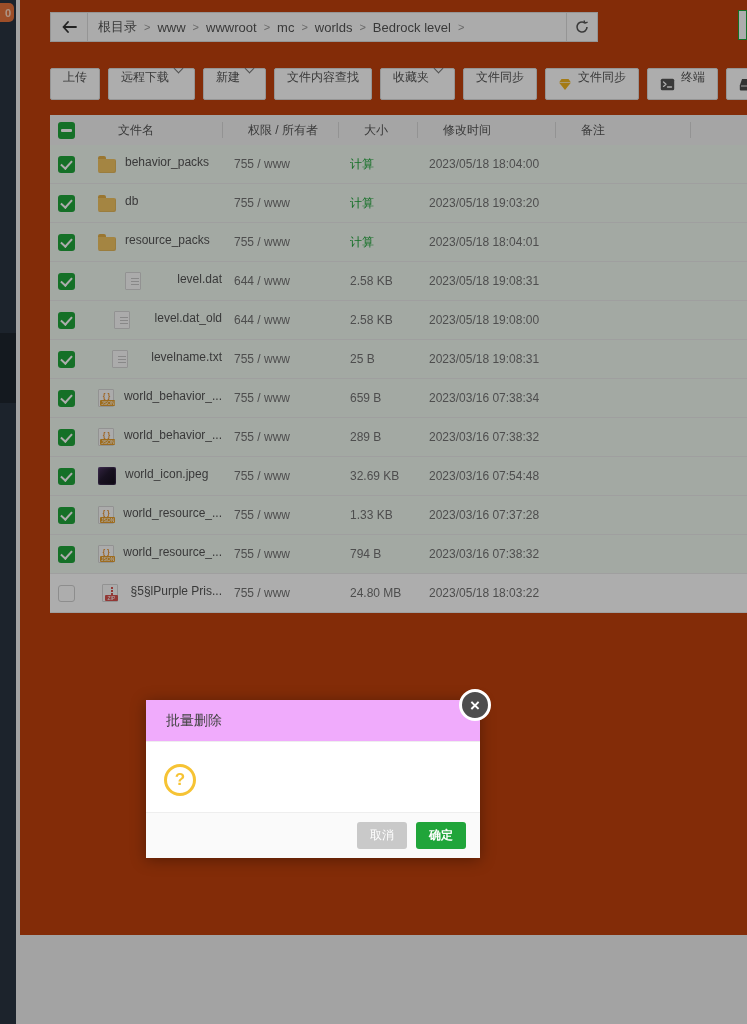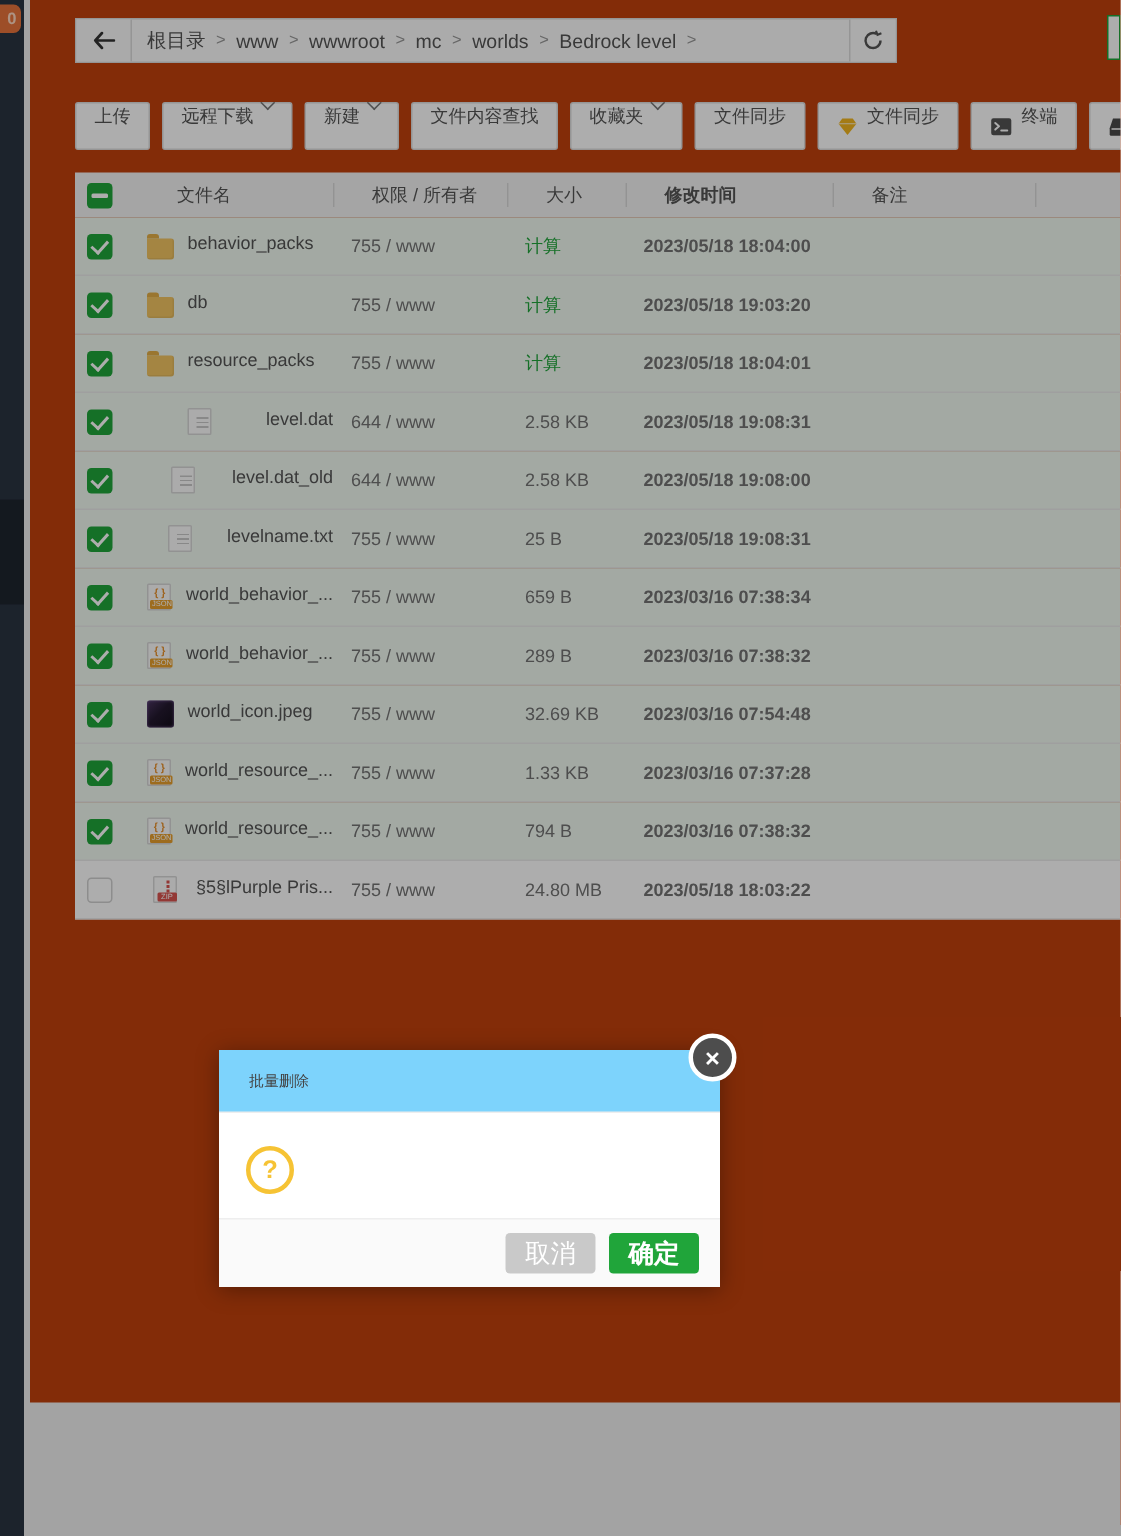--- a/index.html
+++ b/index.html
@@ -40,21 +40,21 @@
   .ticon{display:inline-flex;align-items:center;}
   
   .ftable{position:absolute;left:30px;top:115px;width:697px;font-size:12px;color:#555;}
   .thead{display:flex;align-items:center;height:30px;background:#f4f4f4;color:#555;}
   .thead .hcell{box-sizing:border-box;padding-left:25px;}
   .hd{border-left:1px solid #d9d9d9;height:16px;line-height:16px;}
   .col-sel{width:40px;display:flex;align-items:center;padding-left:8px;box-sizing:border-box;}
   .col-name{width:132px;box-sizing:border-box;}
   .col-perm{width:116px;box-sizing:border-box;}
   .col-size{width:79px;box-sizing:border-box;}
-  .col-time{width:138px;box-sizing:border-box;font-weight:bold;}
+  .col-time{width:138px;box-sizing:border-box;}
   .col-note{width:135px;box-sizing:border-box;}
   .col-extra{flex:1;box-sizing:border-box;overflow:hidden;}
   .row{display:flex;align-items:center;height:38px;border-bottom:1px solid #ebebeb;background:#fff;}
   .row.sel{background:#f0f9f1;}
   .row .cell{box-sizing:border-box;padding-left:12px;color:#737373;}
   .name-wrap{display:flex;align-items:flex-start;gap:9px;padding-left:8px;box-sizing:border-box;color:#555;}
   .name-text{white-space:nowrap;overflow:hidden;}
   .size.link{color:#20a53a;cursor:pointer;}
   
   .cb{width:17px;height:17px;border-radius:3px;position:relative;flex-shrink:0;cursor:pointer;box-sizing:border-box;}
@@ -77,29 +77,29 @@
     box-shadow:0 3px 0 #d9534f,0 6px 0 #d9534f;}
   .i-zip::after{content:"ZIP";position:absolute;left:2px;bottom:0px;width:13px;height:6px;background:#d9534f;color:#fff;
     font-size:5px;line-height:6px;text-align:center;border-radius:1px;}
   .i-image{background:linear-gradient(135deg,#4a3560 0%,#241a30 45%,#120d18 100%);border-radius:2px;box-shadow:inset 0 0 2px #7a5a9a;}
   
   .overlay{position:absolute;inset:0;background:rgba(0,0,0,0.32);z-index:10;}
   .modal{
     position:absolute;left:146px;top:700px;width:334px;z-index:20;background:#fff;
     box-shadow:0 2px 14px rgba(0,0,0,0.35);
   }
-  .modal-header{height:41px;display:flex;align-items:center;padding:0 20px;border-bottom:1px solid #eee;background:#7dd3fc;color:#444;font-size:10px;}
+  .modal-header{height:41px;display:flex;align-items:center;padding:0 20px;border-bottom:1px solid #eee;background:#f0abfc;color:#444;font-size:14px;}
   .modal-body{display:flex;align-items:flex-start;gap:13px;padding:20px 20px 16px 18px;}
   .q-icon{
     width:26px;height:26px;border-radius:50%;border:3px solid #f6c334;color:#f6c334;flex-shrink:0;
     display:flex;align-items:center;justify-content:center;font-size:17px;font-weight:bold;box-sizing:content-box;margin-top:2px;
   }
   .modal-msg{font-size:14px;color:#555;line-height:28px;width:268px;}
   .modal-footer{height:45px;display:flex;align-items:center;justify-content:flex-end;gap:9px;padding:0 14px;background:#fafafa;border-top:1px solid #eee;}
-  .btn{height:27px;padding:0 13px;border:none;border-radius:3px;font-size:17px;color:#fff;cursor:pointer;font-family:inherit;}
+  .btn{height:27px;padding:0 13px;border:none;border-radius:3px;font-size:12px;color:#fff;cursor:pointer;font-family:inherit;}
   .btn-cancel{background:#c9c9c9;}
   .btn-ok{background:#20a53a;font-weight:bold;}
   .modal-close{
     position:absolute;right:-11px;top:-11px;width:26px;height:26px;border-radius:50%;
     background:#4d4d4d;border:3px solid #fff;color:#fff;display:flex;align-items:center;justify-content:center;
     font-size:17px;font-weight:bold;cursor:pointer;line-height:1;
   }
 </style>
 </head>
 <body>

